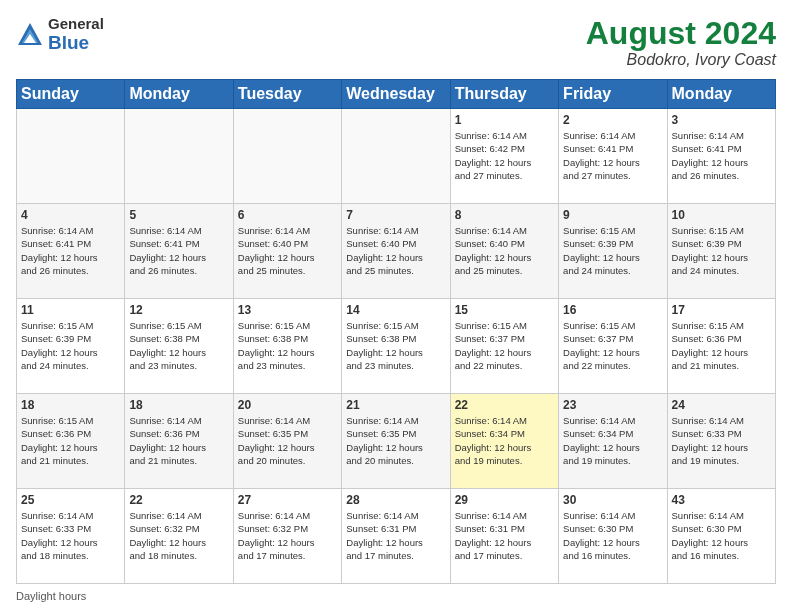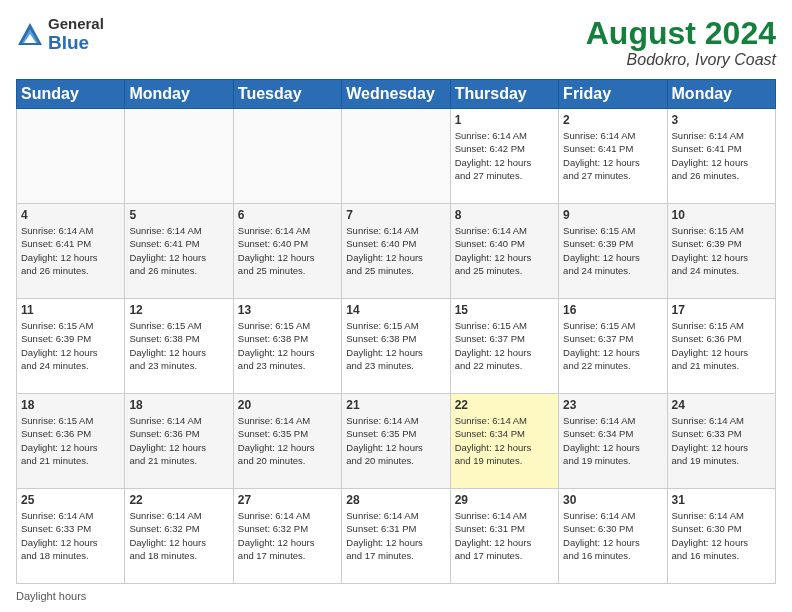--- a/index.html
+++ b/index.html
@@ -358,21 +358,21 @@
 and 17 minutes.</div>
           </td>
           <td>
             <span class="day-num">30</span>
             <div class="day-info" style="white-space: pre-line;">Sunrise: 6:14 AM
 Sunset: 6:30 PM
 Daylight: 12 hours
 and 16 minutes.</div>
           </td>
           <td>
-            <span class="day-num">31</span>
+            <span class="day-num">43</span>
             <div class="day-info" style="white-space: pre-line;">Sunrise: 6:14 AM
 Sunset: 6:30 PM
 Daylight: 12 hours
 and 16 minutes.</div>
           </td>
         </tr>
       </tbody>
   </table>
 
   <div class="footer">

